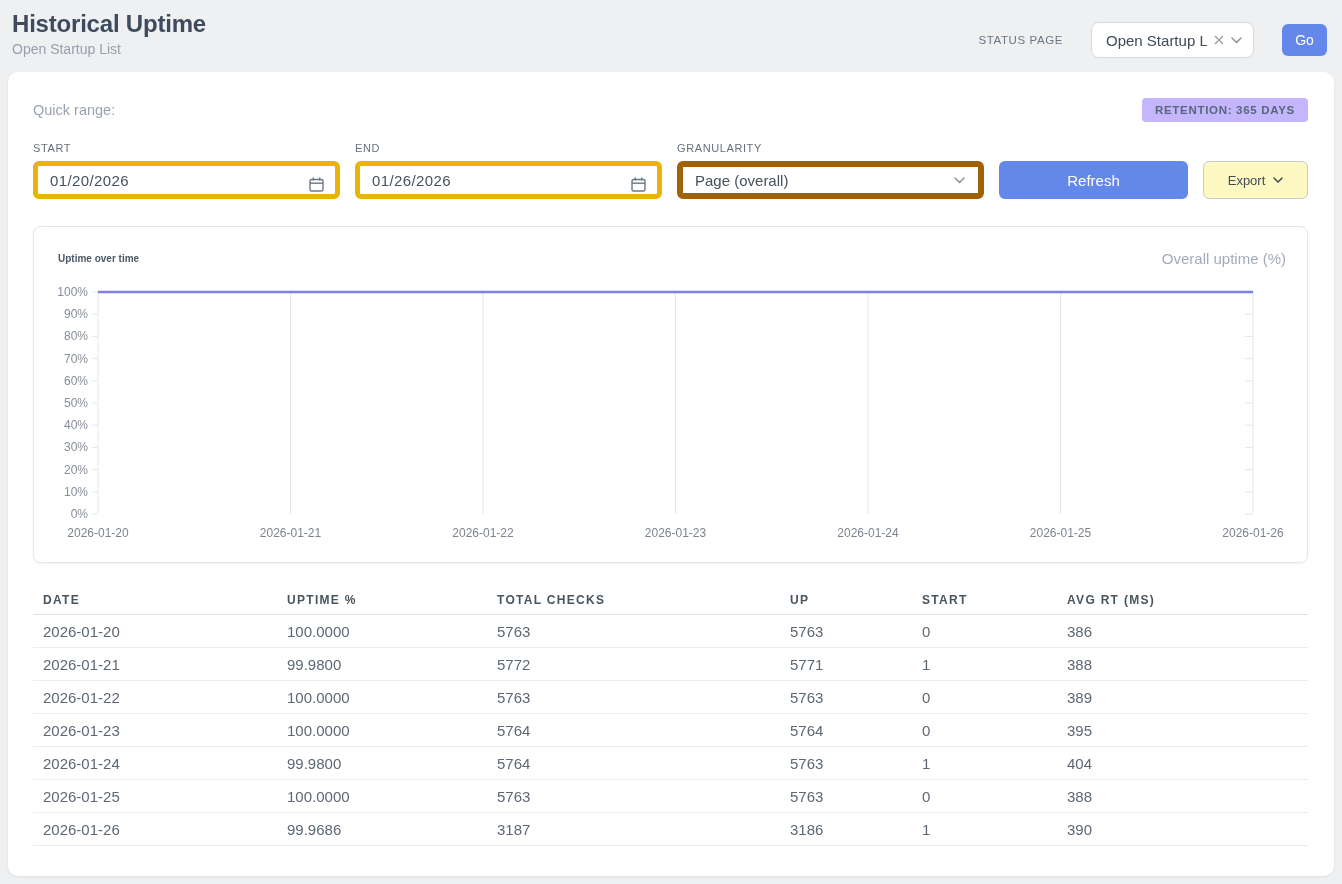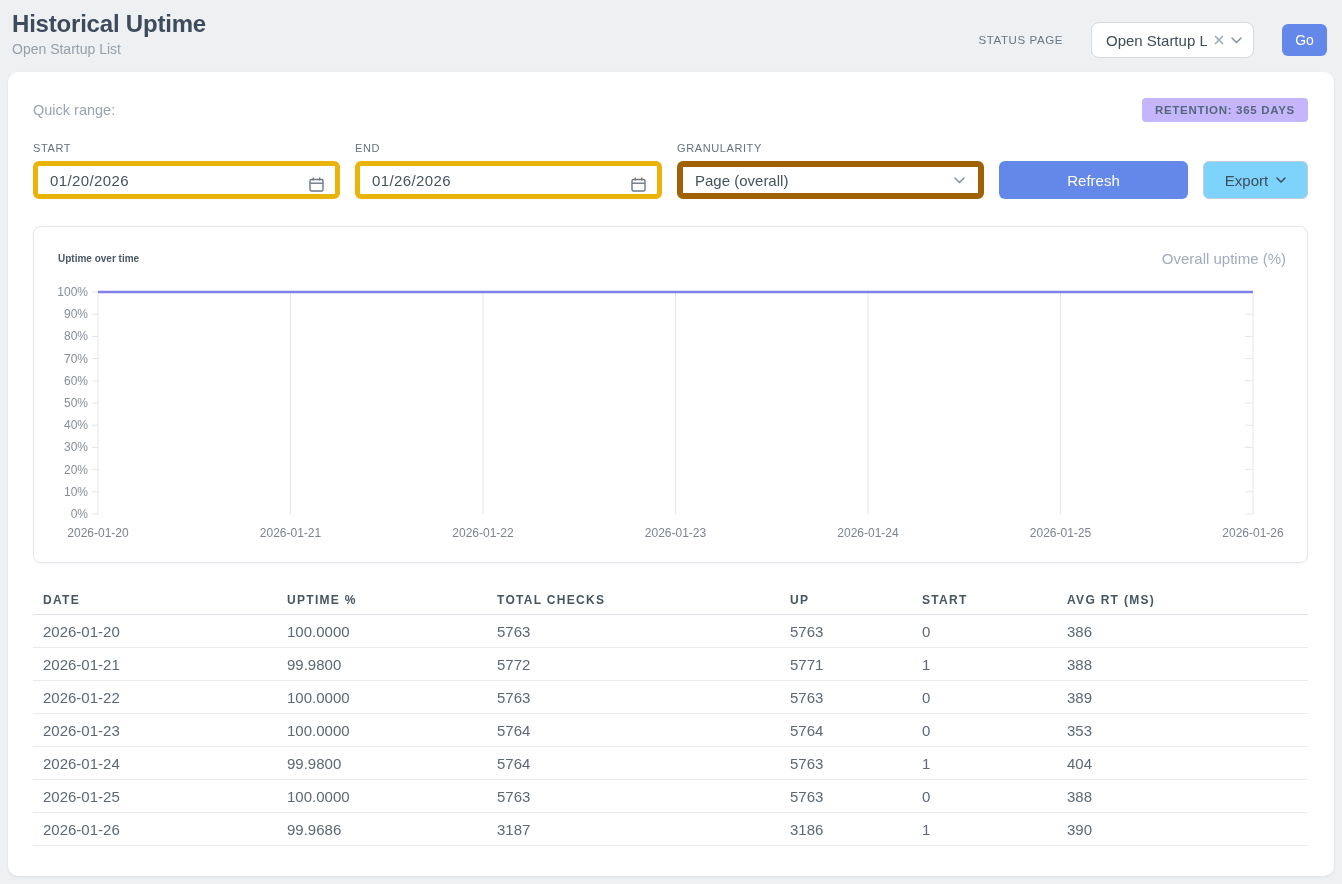--- a/index.html
+++ b/index.html
@@ -72,22 +72,22 @@
   .select-field {
     width:307px; height:38px; border:6px solid #a16207; border-radius:6px;
     background:#fff; display:flex; align-items:center; justify-content:space-between;
     padding:0 13px 0 12px; font-size:15px; color:#46525f; cursor:pointer;
   }
   .refresh-btn {
     width:191px; height:38px; background:#6487ea; color:#fff;
     border:none; border-radius:6px; font-size:15px; font-family:inherit; cursor:pointer;
   }
   .export-btn {
-    width:106px; height:38px; background:#7dd3fc; border:1px solid #c4cbd4; border-radius:6px;
-    font-size:15px; color:#3f4c59; font-family:inherit; cursor:pointer;
+    width:106px; height:38px; background:#fef9c3; border:1px solid #c4cbd4; border-radius:6px;
+    font-size:13px; color:#3f4c59; font-family:inherit; cursor:pointer;
     display:flex; align-items:center; justify-content:center; gap:8px;
   }
 
   
   .chart-card {
     margin-top:27px; height:337px;
     border:1px solid #e3e7eb; border-radius:8px;
     box-shadow:0 1px 2px rgba(20,30,50,0.05);
     padding:20px 21px 6px 24px;
   }
@@ -289,21 +289,21 @@
           <div>5763</div>
           <div>0</div>
           <div>389</div>
         </div>
         <div class="trow">
           <div>2026-01-23</div>
           <div>100.0000</div>
           <div>5764</div>
           <div>5764</div>
           <div>0</div>
-          <div>353</div>
+          <div>395</div>
         </div>
         <div class="trow">
           <div>2026-01-24</div>
           <div>99.9800</div>
           <div>5764</div>
           <div>5763</div>
           <div>1</div>
           <div>404</div>
         </div>
         <div class="trow">

